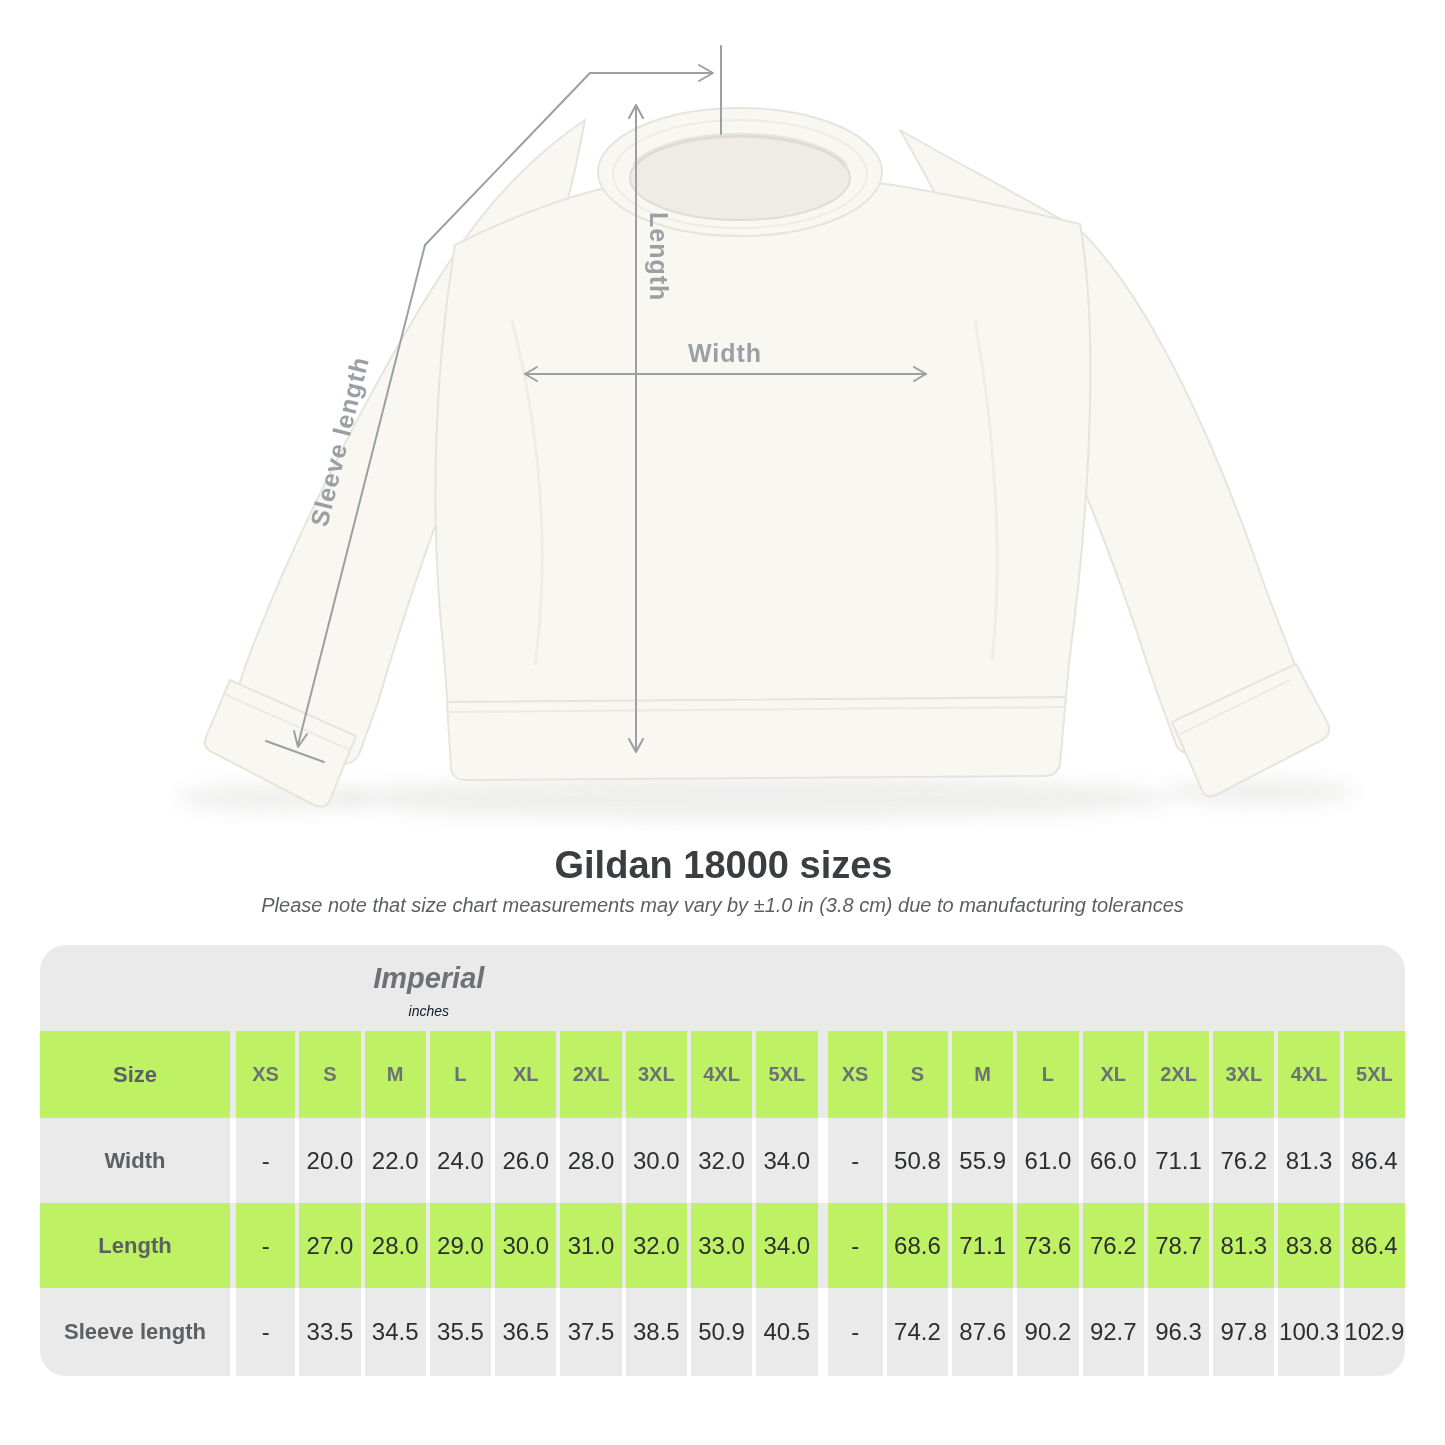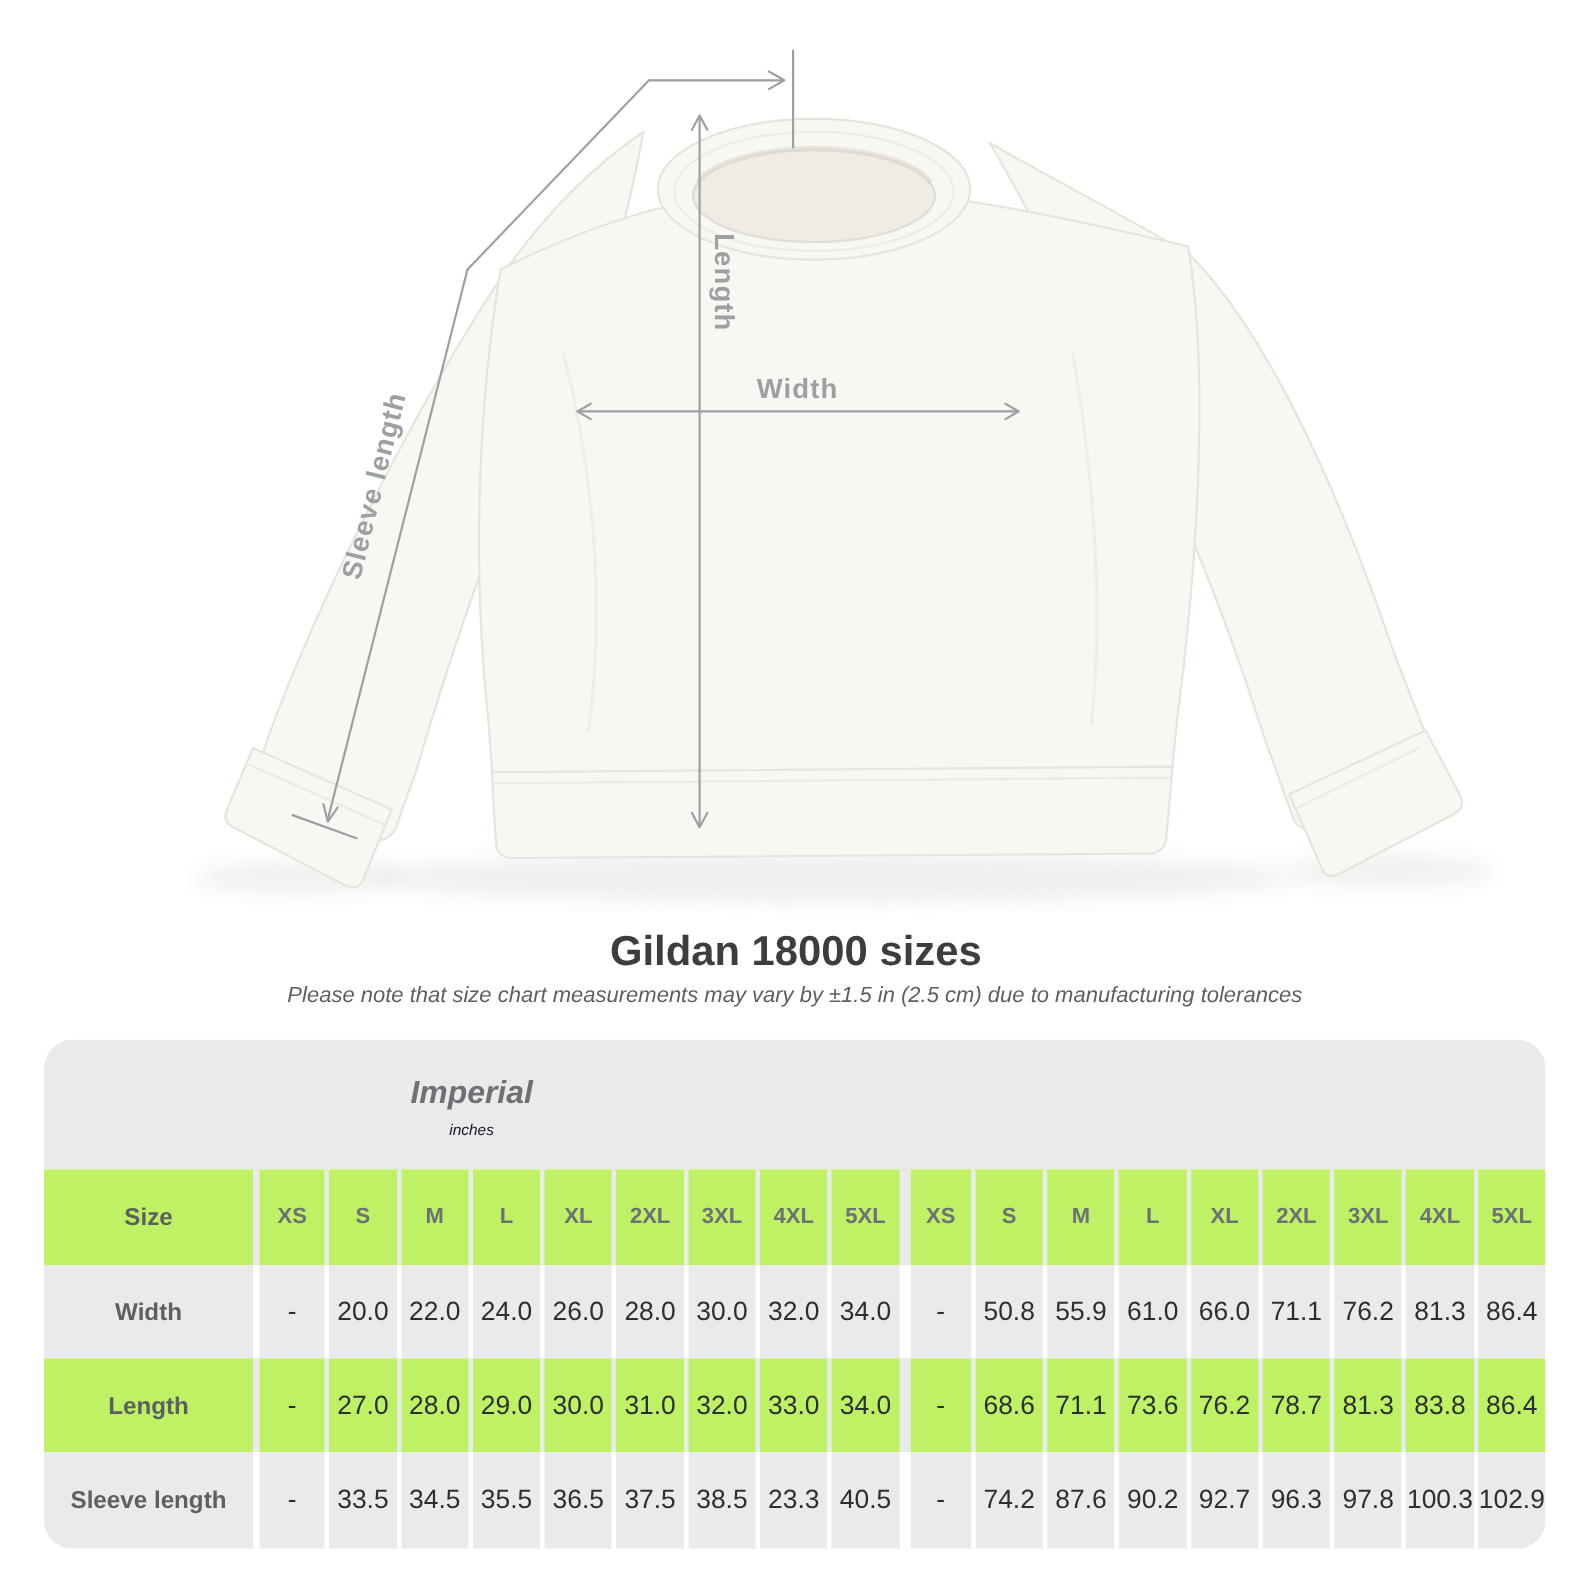--- a/index.html
+++ b/index.html
@@ -8,21 +8,21 @@
   .diagram-svg{position:absolute;left:0;top:0;}
   .mlabel{fill:#9aa0a4;font-family:"Liberation Sans","DejaVu Sans",sans-serif;
           font-weight:700;font-size:25px;letter-spacing:1px;}
   .page-title{position:absolute;left:1px;top:844px;width:100%;text-align:center;
               font-size:38px;font-weight:700;color:#3b3e40;margin:0;}
   .page-subtitle{position:absolute;left:0;top:894px;width:100%;text-align:center;
               font-size:20px;font-style:italic;color:#5c5f62;margin:0;}
   .size-table{position:absolute;left:40px;top:945px;width:1365px;border-radius:26px;
               overflow:hidden;background:#fff;}
   .trow{display:grid;grid-template-columns:190px repeat(18,1fr);}
-  .head{height:118px;background:#eaeaea;}
+  .head{height:86px;background:#eaeaea;}
   .sec{display:flex;flex-direction:column;align-items:center;justify-content:center;
        gap:8px;padding-top:4px;}
   .sec-imperial{grid-column:1/11;}
   .sec-metric{grid-column:11/20;}
   .sec-name{font-size:29px;font-weight:700;font-style:italic;color:#6d7175;}
   .sec-unit{font-size:14px;font-style:italic;color:#0f172a;}
   .row-size{height:87px;}
   .row-data{height:85px;}
   .row-data-last{height:88px;}
   .cell{display:flex;align-items:center;justify-content:center;}
@@ -129,21 +129,21 @@
         <path d="M 914 367 L 926 374 L 914 381"></path>
       </g>
     </g>
 
     <text class="mlabel" transform="translate(650 212) rotate(90)">Length</text>
     <text class="mlabel" x="725" y="362" text-anchor="middle">Width</text>
     <text class="mlabel" transform="translate(327 528) rotate(-76)">Sleeve length</text>
   </svg>
 
   <h1 class="page-title">Gildan 18000 sizes</h1>
-  <p class="page-subtitle">Please note that size chart measurements may vary by ±1.5 in (2.5 cm) due to manufacturing tolerances</p>
+  <p class="page-subtitle">Please note that size chart measurements may vary by ±1.0 in (3.8 cm) due to manufacturing tolerances</p>
 
   <div class="size-table">
     <div class="trow head">
       <div class="sec sec-imperial">
         <div class="sec-name">Imperial</div>
         <div class="sec-unit">inches</div>
       </div>
     </div>
     <div class="trow row-size row-white" id="sizeRow">
         <div class="cell lcell">Size</div>
@@ -210,21 +210,21 @@
       </div>
     <div class="trow row-data-last row-gray" id="dataRow2">
         <div class="cell lcell">Sleeve length</div>
         <div class="cell vcell sep-first">-</div>
         <div class="cell vcell">33.5</div>
         <div class="cell vcell">34.5</div>
         <div class="cell vcell">35.5</div>
         <div class="cell vcell">36.5</div>
         <div class="cell vcell">37.5</div>
         <div class="cell vcell">38.5</div>
-        <div class="cell vcell">23.3</div>
+        <div class="cell vcell">50.9</div>
         <div class="cell vcell">40.5</div>
         <div class="cell vcell sep-sect">-</div>
         <div class="cell vcell">74.2</div>
         <div class="cell vcell">87.6</div>
         <div class="cell vcell">90.2</div>
         <div class="cell vcell">92.7</div>
         <div class="cell vcell">96.3</div>
         <div class="cell vcell">97.8</div>
         <div class="cell vcell">100.3</div>
         <div class="cell vcell">102.9</div>

